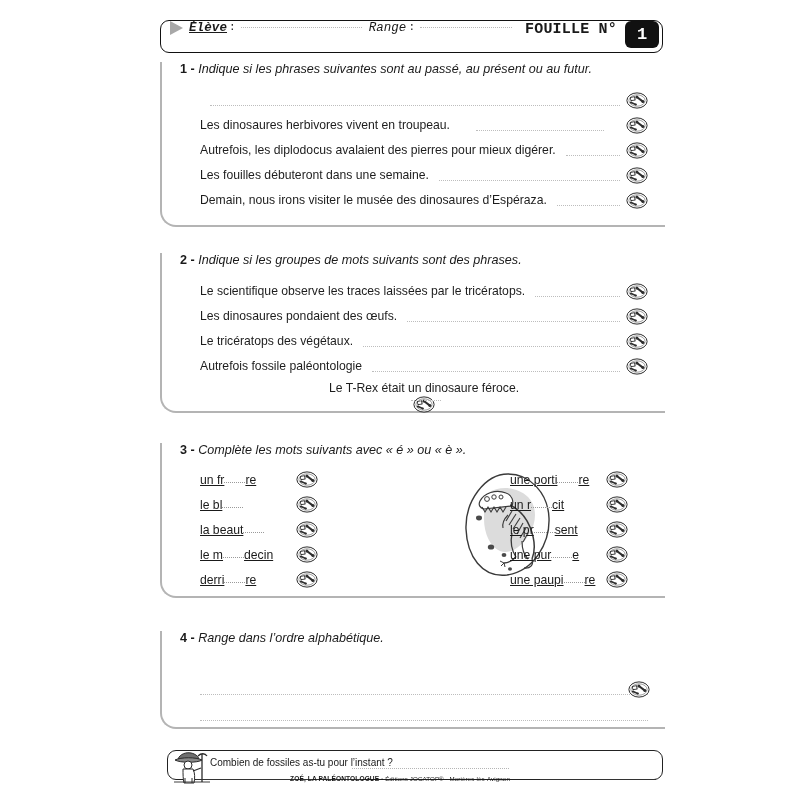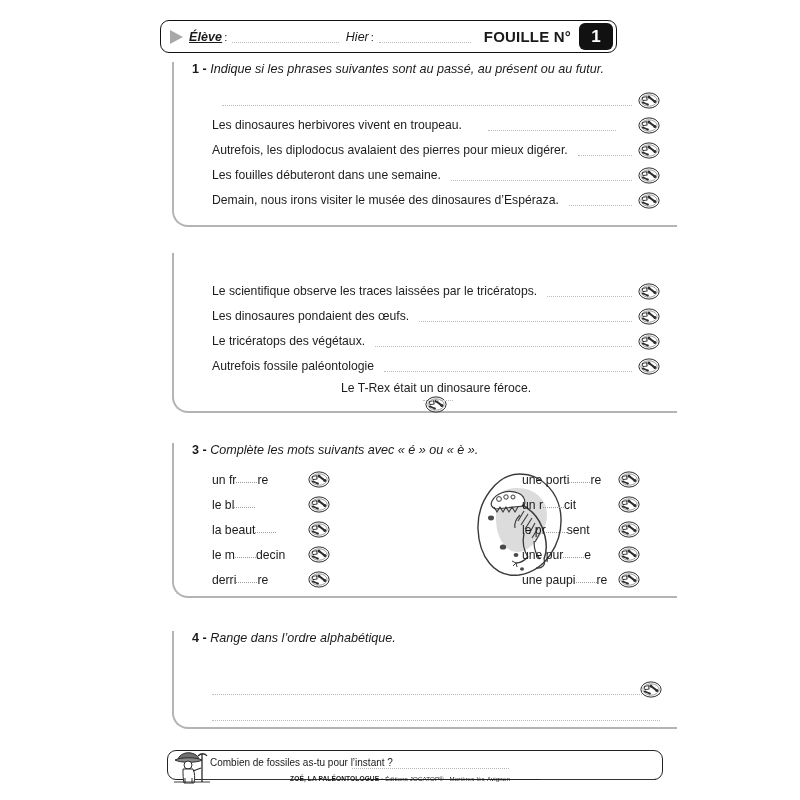--- a/index.html
+++ b/index.html
@@ -21,28 +21,28 @@
     left: 0; top: 0;
     width: 800px;
     height: 800px;
   }
 
   
   .header-bar {
     position: absolute;
     left: 160px;
     top: 20px;
-    width: 457px;
+    width: 503px;
     height: 33px;
     border: 1.6px solid #111;
     border-radius: 9px;
     background: #fff;
     box-sizing: border-box;
     display: flex;
-    align-items: center;
+    font-family: Liberation Mono, monospace;
   }
   .tri-icon {
     width: 0; height: 0;
     border-left: 13px solid #a8a8a8;
     border-top: 7px solid transparent;
     border-bottom: 7px solid transparent;
     margin-left: 9px;
     flex: none;
   }
   .eleve-label {
@@ -90,21 +90,20 @@
     margin-left: 8px;
     margin-right: 3px;
     flex: none;
   }
 
   
   .exercise {
     position: absolute;
     left: 160px;
     width: 505px;
-    margin-left: 12px;
   }
   
   .bracket {
     position: absolute;
     left: 0;
     top: 0;
     width: 505px;
     height: 100%;
     border-left: 2.4px solid #b4b4b4;
     border-bottom: 2.4px solid #b4b4b4;
@@ -159,20 +158,21 @@
     height: 17px;
     flex: none;
   }
 
   
   .word-col { position: absolute; }
   .word-row {
     height: 25px;
     display: flex;
     align-items: center;
+    text-decoration: underline;
   }
   .word-text {
     font-size: 12.2px;
     white-space: nowrap;
     width: 96px;
   }
   .word-text .blank {
     border-bottom: 1px dotted #9a9a9a;
     display: inline-block;
     width: 21px;
@@ -259,21 +259,21 @@
 </head>
 <body>
 
 <div class="page">
 
   <div class="header-bar">
     <div class="tri-icon"></div>
     <span class="eleve-label">Élève</span>
     <span class="colon">:</span>
     <span class="dots-fill"></span>
-    <span class="date-label">Hier</span>
+    <span class="date-label">Range</span>
     <span class="colon">:</span>
     <span class="dots-fill date-dots"></span>
     <span class="fouille-label">FOUILLE N°</span>
     <span class="fouille-badge">1</span>
   </div>
 
   <div class="exercise" id="ex1" style="top:62px; height:165px;">
     <div class="bracket"></div>
     <div class="ex-title">
       <span class="ex-num">1 -</span>
@@ -361,20 +361,24 @@
   <circle cx="16.9" cy="9.6" r="1.5" fill="#2e2e2e"></circle>
   <path d="M5.2 10.6 L9.6 12.4" stroke="#2e2e2e" stroke-width="1.6" stroke-linecap="round"></path>
   <circle cx="5.0" cy="10.5" r="1.1" fill="#2e2e2e"></circle>
   <circle cx="9.8" cy="12.5" r="1.1" fill="#2e2e2e"></circle>
 </svg></span>
     </div>
   </div>
 
   <div class="exercise" id="ex2" style="top:253px; height:160px;">
     <div class="bracket"></div>
+    <div class="ex-title">
+      <span class="ex-num">2 -</span>
+      <span class="ex-text">Indique si les groupes de mots suivants sont des phrases.</span>
+    </div>
 
     <div class="q-row" style="top:28px;">
       <span class="q-text">Le scientifique observe les traces laissées par le tricératops.</span>
       <span class="q-dots"></span>
       <span class="fossil">
 <svg viewBox="0 0 22 17" width="22" height="17" xmlns="http://www.w3.org/2000/svg">
   <ellipse cx="11" cy="8.5" rx="10.1" ry="7.6" fill="#ffffff" stroke="#2e2e2e" stroke-width="1"></ellipse>
   <ellipse cx="11" cy="8.5" rx="8.1" ry="5.7" fill="#ffffff" stroke="#5c5c5c" stroke-width="0.6"></ellipse>
   <rect x="4.2" y="4.6" width="5.2" height="4.2" rx="0.7" fill="#2e2e2e" transform="rotate(-10 6.8 6.7)"></rect>
   <rect x="5.0" y="5.4" width="3.4" height="2.5" rx="0.4" fill="#ffffff" transform="rotate(-10 6.7 6.6)"></rect>

